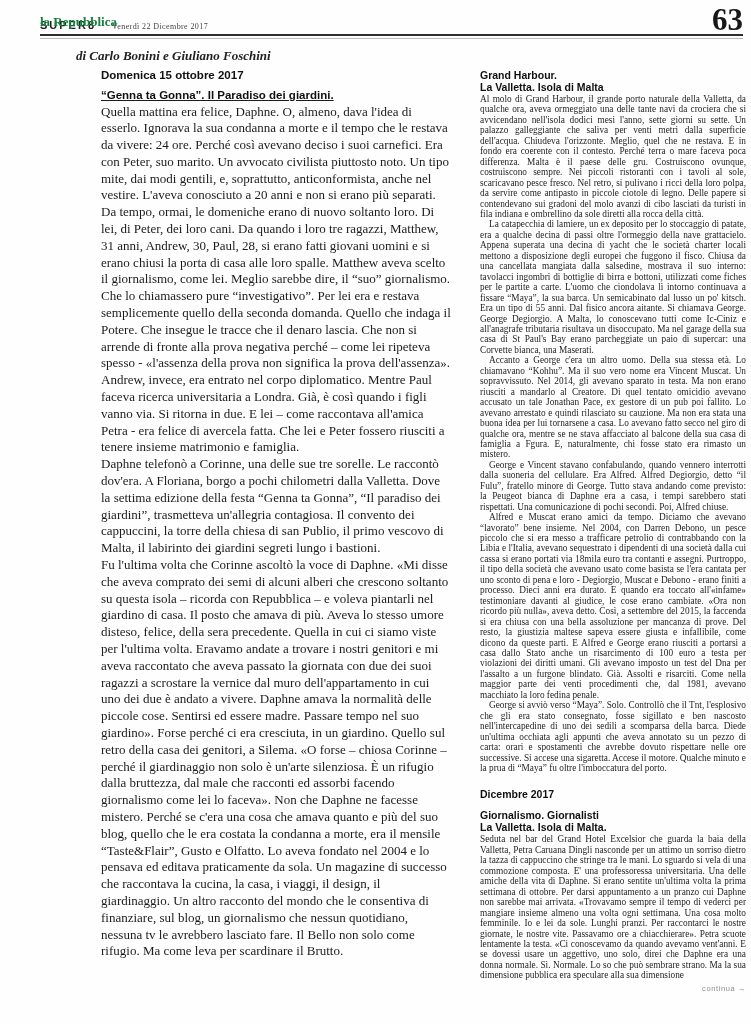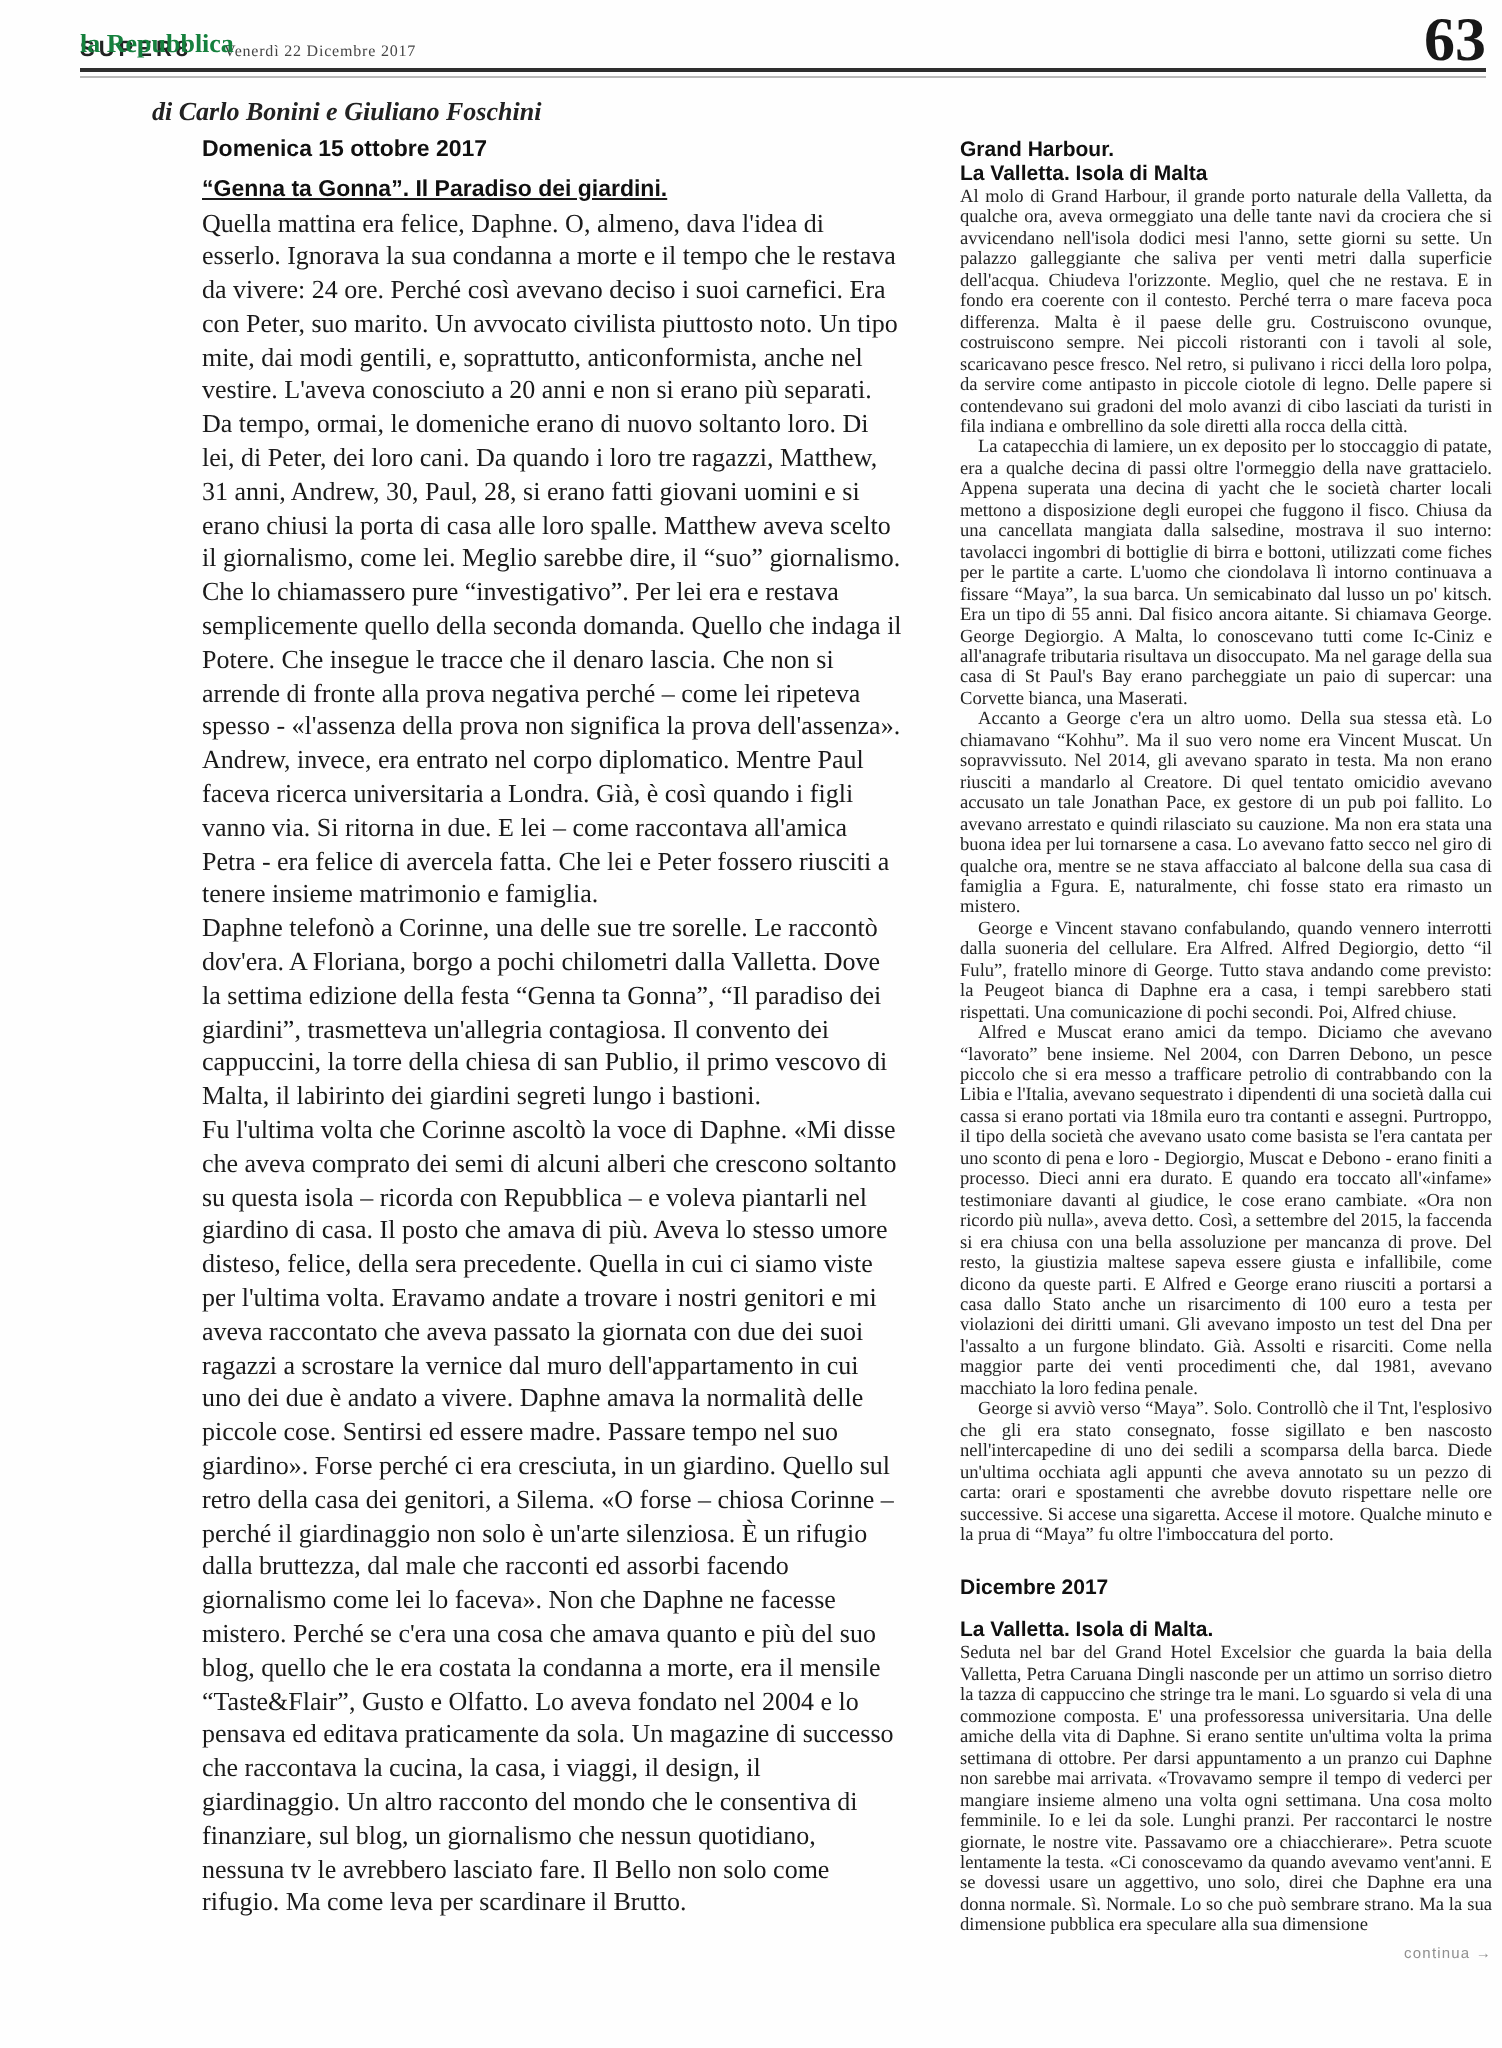--- a/index.html
+++ b/index.html
@@ -132,20 +132,21 @@
             <p>Accanto a George c'era un altro uomo. Della sua stessa età. Lo chiamavano “Kohhu”. Ma il suo vero nome era Vincent Muscat. Un sopravvissuto. Nel 2014, gli avevano sparato in testa. Ma non erano riusciti a mandarlo al Creatore. Di quel tentato omicidio avevano accusato un tale Jonathan Pace, ex gestore di un pub poi fallito. Lo avevano arrestato e quindi rilasciato su cauzione. Ma non era stata una buona idea per lui tornarsene a casa. Lo avevano fatto secco nel giro di qualche ora, mentre se ne stava affacciato al balcone della sua casa di famiglia a Fgura. E, naturalmente, chi fosse stato era rimasto un mistero.</p>
             <p>George e Vincent stavano confabulando, quando vennero interrotti dalla suoneria del cellulare. Era Alfred. Alfred Degiorgio, detto “il Fulu”, fratello minore di George. Tutto stava andando come previsto: la Peugeot bianca di Daphne era a casa, i tempi sarebbero stati rispettati. Una comunicazione di pochi secondi. Poi, Alfred chiuse.</p>
             <p>Alfred e Muscat erano amici da tempo. Diciamo che avevano “lavorato” bene insieme. Nel 2004, con Darren Debono, un pesce piccolo che si era messo a trafficare petrolio di contrabbando con la Libia e l'Italia, avevano sequestrato i dipendenti di una società dalla cui cassa si erano portati via 18mila euro tra contanti e assegni. Purtroppo, il tipo della società che avevano usato come basista se l'era cantata per uno sconto di pena e loro - Degiorgio, Muscat e Debono - erano finiti a processo. Dieci anni era durato. E quando era toccato all'«infame» testimoniare davanti al giudice, le cose erano cambiate. «Ora non ricordo più nulla», aveva detto. Così, a settembre del 2015, la faccenda si era chiusa con una bella assoluzione per mancanza di prove. Del resto, la giustizia maltese sapeva essere giusta e infallibile, come dicono da queste parti. E Alfred e George erano riusciti a portarsi a casa dallo Stato anche un risarcimento di 100 euro a testa per violazioni dei diritti umani. Gli avevano imposto un test del Dna per l'assalto a un furgone blindato. Già. Assolti e risarciti. Come nella maggior parte dei venti procedimenti che, dal 1981, avevano macchiato la loro fedina penale.</p>
             <p>George si avviò verso “Maya”. Solo. Controllò che il Tnt, l'esplosivo che gli era stato consegnato, fosse sigillato e ben nascosto nell'intercapedine di uno dei sedili a scomparsa della barca. Diede un'ultima occhiata agli appunti che aveva annotato su un pezzo di carta: orari e spostamenti che avrebbe dovuto rispettare nelle ore successive. Si accese una sigaretta. Accese il motore. Qualche minuto e la prua di “Maya” fu oltre l'imboccatura del porto.</p>
           </div>
       </div>
 
       <div class="rc-section2">
         <h2 class="h-date">Dicembre 2017</h2>
         <h3 class="h-place">
+            <div>Giornalismo. Giornalisti</div>
             <div>La Valletta. Isola di Malta.</div>
           </h3>
         <div class="rc-body">
             <p>Seduta nel bar del Grand Hotel Excelsior che guarda la baia della Valletta, Petra Caruana Dingli nasconde per un attimo un sorriso dietro la tazza di cappuccino che stringe tra le mani. Lo sguardo si vela di una commozione composta. E' una professoressa universitaria. Una delle amiche della vita di Daphne. Si erano sentite un'ultima volta la prima settimana di ottobre. Per darsi appuntamento a un pranzo cui Daphne non sarebbe mai arrivata. «Trovavamo sempre il tempo di vederci per mangiare insieme almeno una volta ogni settimana. Una cosa molto femminile. Io e lei da sole. Lunghi pranzi. Per raccontarci le nostre giornate, le nostre vite. Passavamo ore a chiacchierare». Petra scuote lentamente la testa. «Ci conoscevamo da quando avevamo vent'anni. E se dovessi usare un aggettivo, uno solo, direi che Daphne era una donna normale. Sì. Normale. Lo so che può sembrare strano. Ma la sua dimensione pubblica era speculare alla sua dimensione</p>
           </div>
       </div>
 
       <div class="continua">continua →</div>
 
     </section>

